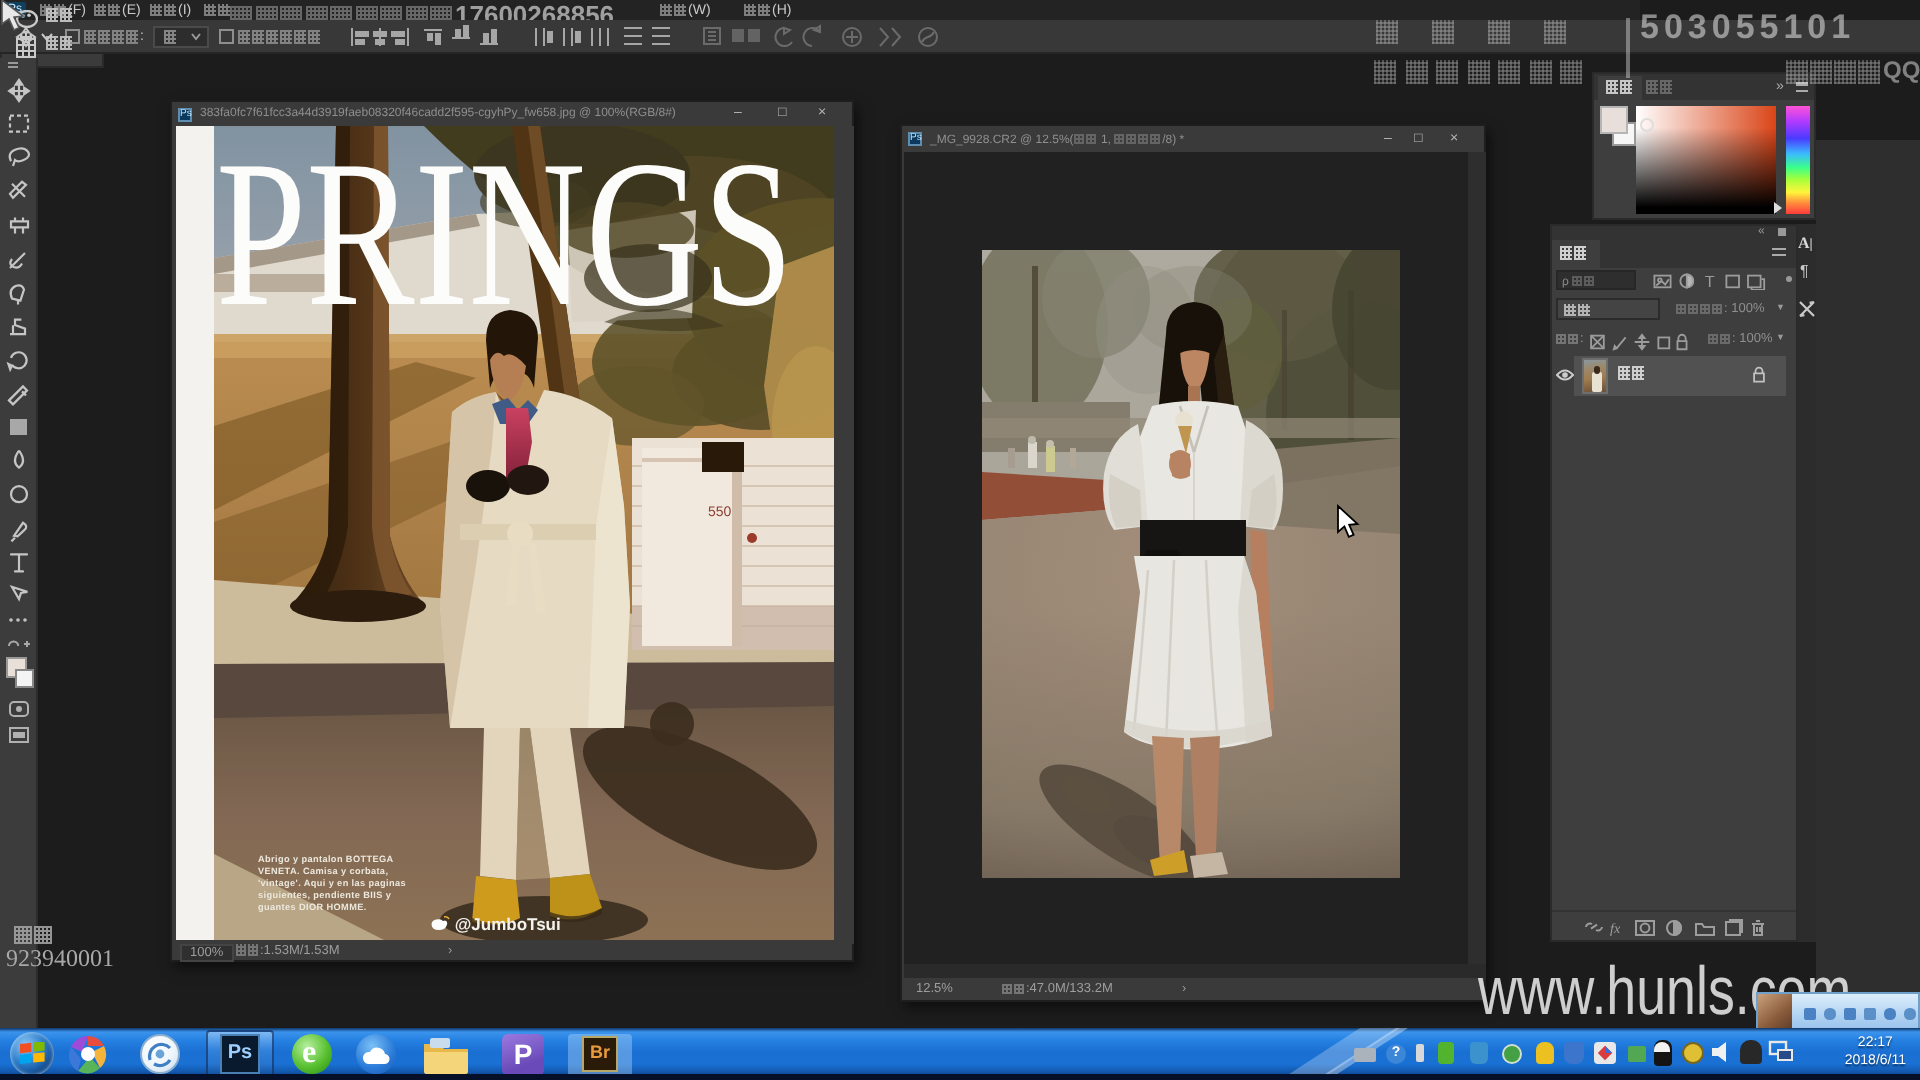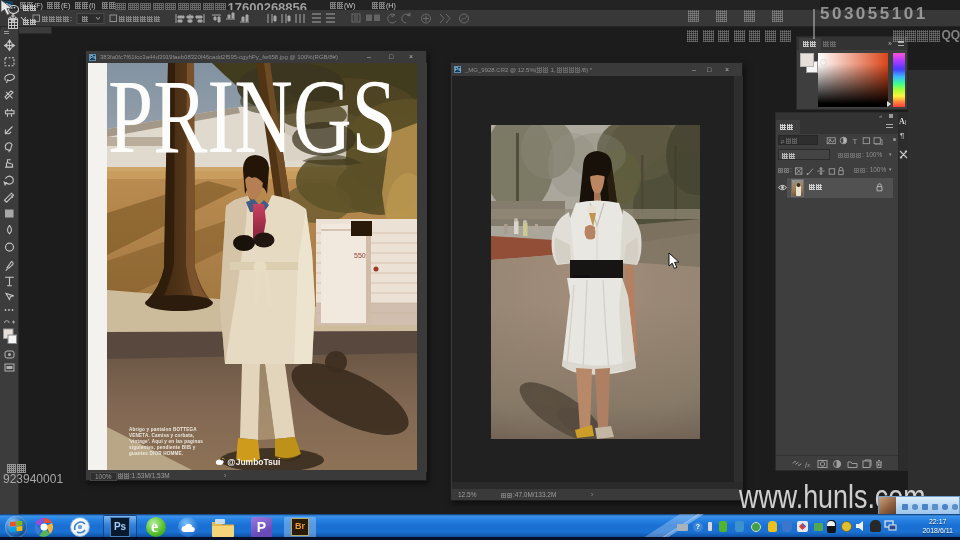--- a/index.html
+++ b/index.html
@@ -520,21 +520,21 @@
     </div>
     <div class="abs" style="left:820px;top:4px;color:rgba(230,230,230,.55);font-size:17px;font-weight:bold;letter-spacing:2.5px">503055101</div>
     <div class="abs" style="left:813px;top:9px;width:1.5px;height:30px;background:rgba(235,235,235,.4)"></div>
     <div class="abs" style="left:687px;top:28px;color:rgba(230,230,230,.5);font-size:12px;font-weight:bold;white-space:nowrap">
       <span class="g g12" style="margin-right:4.5px"></span><span class="g g12" style="margin-right:4.5px"></span><span class="g g12" style="margin-right:4.5px"></span><span class="g g12" style="margin-right:4.5px"></span><span class="g g12" style="margin-right:4.5px"></span><span class="g g12" style="margin-right:4.5px"></span><span class="g g12"></span>
     </div>
     <div class="abs" style="left:893px;top:28px;color:rgba(230,230,230,.5);font-size:12px;font-weight:bold;white-space:nowrap">
       <span class="g g12" style="margin-right:1px"></span><span class="g g12" style="margin-right:1px"></span><span class="g g12" style="margin-right:1px"></span><span class="g g12"></span>QQ
     </div>
     <div class="abs" style="left:7px;top:461px;color:#a8a8a8;font-size:11px;font-family:'Liberation Serif',serif"><span class="g g10" style="opacity:.85"></span><span class="g g10" style="opacity:.85"></span></div>
-    <div class="abs" style="left:3px;top:472px;color:#a8a8a8;font-size:12px;font-family:Liberation Sans, sans-serif">923940001</div>
+    <div class="abs" style="left:3px;top:472px;color:#a8a8a8;font-size:12px;font-family:Liberation Serif, serif">923940001</div>
     <div class="abs" style="left:739px;top:477px;color:rgba(226,226,226,.9);font-size:34px;letter-spacing:0;transform:scaleX(.79);transform-origin:0 0;font-family:'Liberation Sans',sans-serif">www.hunls.com</div>
     <div class="abs" style="left:878px;top:496px;width:82px;height:19px;background:linear-gradient(180deg,#ddeefc,#b3d4f2 60%,#9cc4ec);border:1px solid #6fa0cc">
       <div class="abs" style="left:0;top:0;width:17px;height:18px;background:linear-gradient(140deg,#caa27c,#8a5c3c 60%,#5e3c28)"></div>
       <div class="abs" style="left:23px;top:7px;width:5.5px;height:5.5px;background:#4a82c4;border-radius:1px"></div>
       <div class="abs" style="left:33px;top:7px;width:5.5px;height:5.5px;background:#5a8fc8;border-radius:50%"></div>
       <div class="abs" style="left:43px;top:7px;width:5.5px;height:5.5px;background:#4a82c4;border-radius:1px"></div>
       <div class="abs" style="left:53px;top:7px;width:5.5px;height:5.5px;background:#5a8fc8;border-radius:1px"></div>
       <div class="abs" style="left:63px;top:7px;width:5.5px;height:5.5px;background:#4a82c4;border-radius:50%"></div>
       <div class="abs" style="left:73px;top:7px;width:5.5px;height:5.5px;background:#5a8fc8;border-radius:50%"></div>
     </div>

